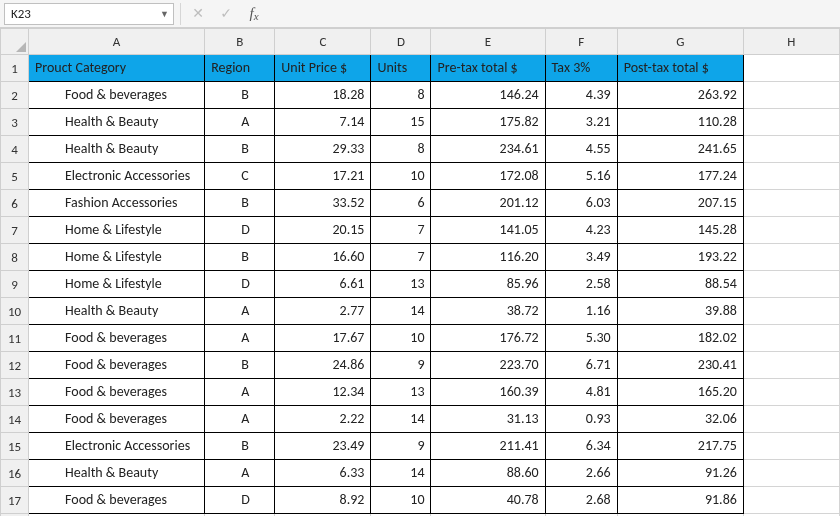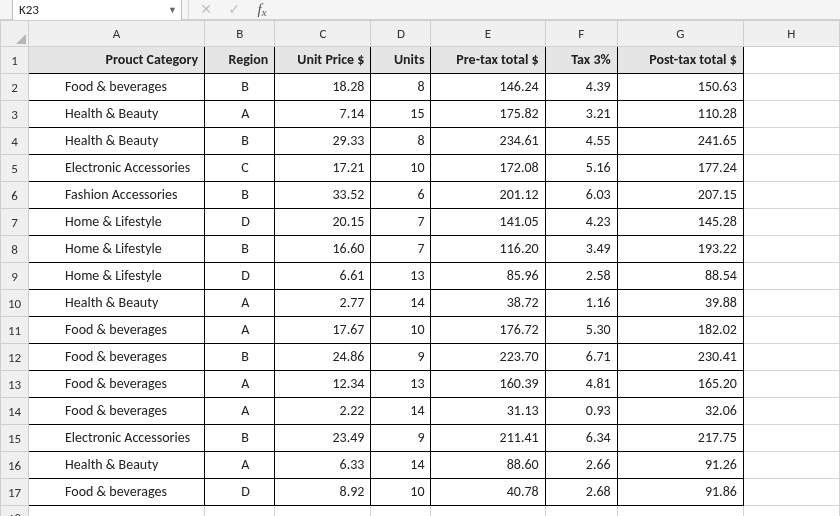--- a/index.html
+++ b/index.html
@@ -9,24 +9,24 @@
     font-size: 14px;
     background: #f0f0f0;
     color: #222;
     user-select: none;
   }
   .app { width: 840px; height: 516px; background:#fff; display:flex; flex-direction:column; }
 
   
   .fbar {
     display:flex; align-items:center;
-    height:20px;
+    height:28px;
     background:#f5f5f5;
     border-bottom:1px solid #d0d0d0;
-    padding: 0 12px;
+    padding: 0 4px;
     gap:6px;
   }
   .namebox {
     width:170px; height:22px;
     border:1px solid #c0c0c0;
     background:#fff;
     display:flex; align-items:center; justify-content:space-between;
     padding:0 4px 0 6px;
     font-size:13px;
   }
@@ -84,24 +84,24 @@
   .sheet tbody th.rowhdr {
     background:#f0f0f0;
     color:#333;
     font-weight:400;
     text-align:center;
     font-size:13px;
     border-color:#cfcfcf;
   }
   .cell { padding:3px 6px; display:block; height:100%; line-height:20px;}
   .hcell {
-    font-weight:700;
-    text-align:right;
+    font-weight:400;
+    text-align:left;
     border:1px solid #000 !important;
-    background:#e5e5e5;
+    background:#0ea5e9;
   }
   
   .datacell { border:1px solid #000 !important; }
   .txt { text-align:left;padding-left:36px; }
   .num { text-align:right; }
 
   
   col.rh { width:28px; }
   col.cA { width:176px; }
   col.cB { width:70px; }
@@ -202,21 +202,21 @@
             <td class="datacell">
               <span class="cell num">8</span>
             </td>
             <td class="datacell">
               <span class="cell num">146.24</span>
             </td>
             <td class="datacell">
               <span class="cell num">4.39</span>
             </td>
             <td class="datacell">
-              <span class="cell num">150.63</span>
+              <span class="cell num">263.92</span>
             </td>
             <td>
               <span class="cell"></span>
             </td>
           </tr>
           <tr class="datarow">
             <th class="rowhdr">3</th>
             <td class="datacell">
               <span class="cell txt">Health &amp; Beauty</span>
             </td>

